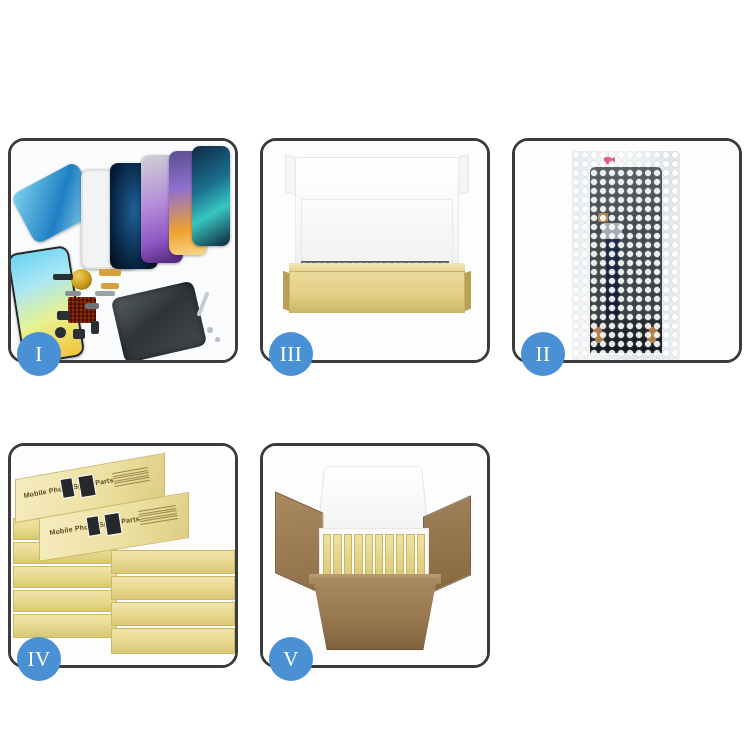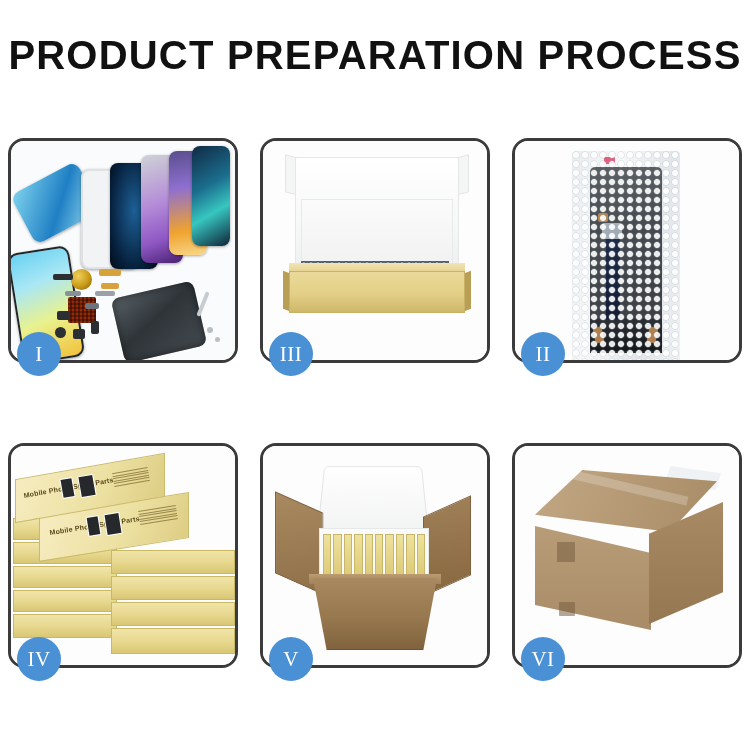--- a/index.html
+++ b/index.html
@@ -302,21 +302,20 @@
     background: rgba(226,233,236,.55);
     clip-path: polygon(10% 0, 100% 30%, 90% 100%, 0 68%);
   }
 </style>
 </head>
 <body>
 
 <div class="page">
 
   <div class="header">
-    <div class="title">PRODUCT PREPARATION PROCESS</div>
   </div>
 
   <div class="grid">
 
     <div class="panel">
       <div class="panel-inner p1">
         <div class="scr scr-a"></div>
         <div class="scr scr-b"></div>
         <div class="scr scr-c"></div>
         <div class="scr scr-d"></div>
@@ -445,27 +444,15 @@
             <i></i>
             <i></i>
             <i></i>
         </div>
         <div class="carton5rim"></div>
         <div class="carton5"></div>
       </div>
       <div class="badge">V</div>
     </div>
 
-    <div class="panel">
-      <div class="panel-inner p6">
-        <div class="c6-tape"></div>
-        <div class="c6-top"></div>
-        <div class="c6-left"></div>
-        <div class="c6-right"></div>
-        <div class="c6-seam"></div>
-        <div class="c6-tab" style="left:42px;top:96px;width:18px;height:20px;"></div>
-        <div class="c6-tab" style="left:44px;top:156px;width:16px;height:14px;"></div>
-      </div>
-      <div class="badge">VI</div>
-    </div>
 
   </div>
 </div>
 
 </body></html>

